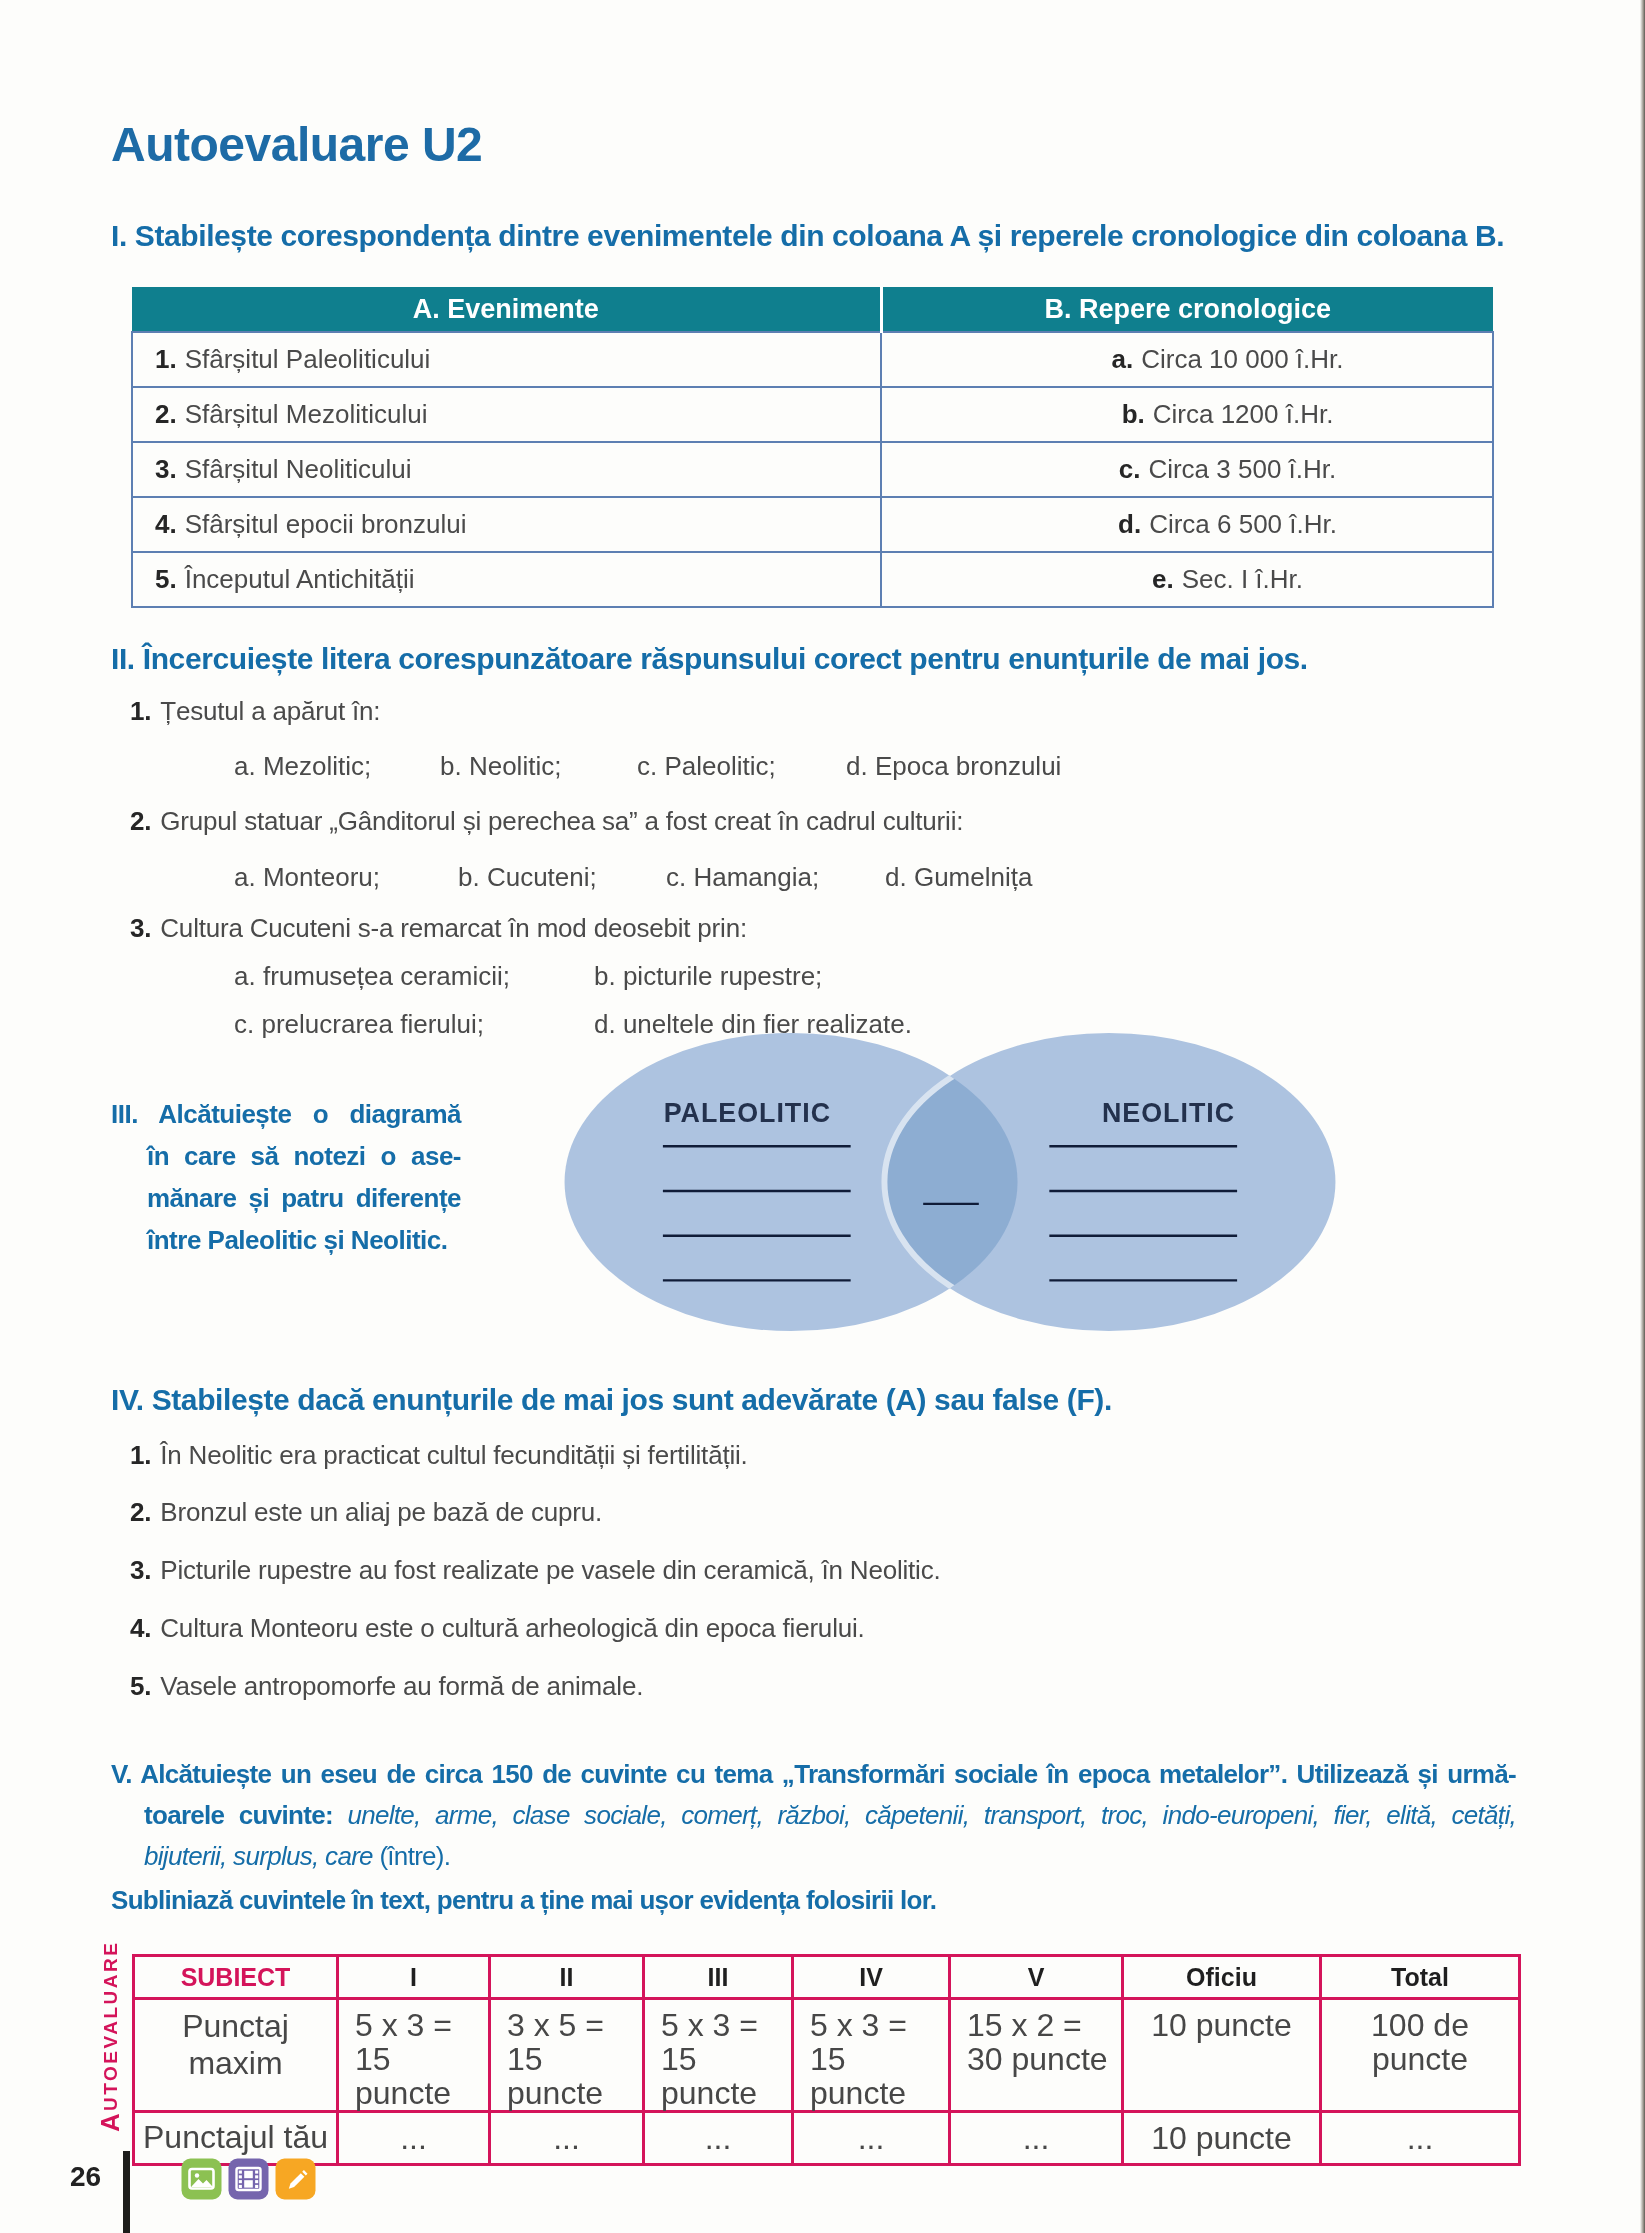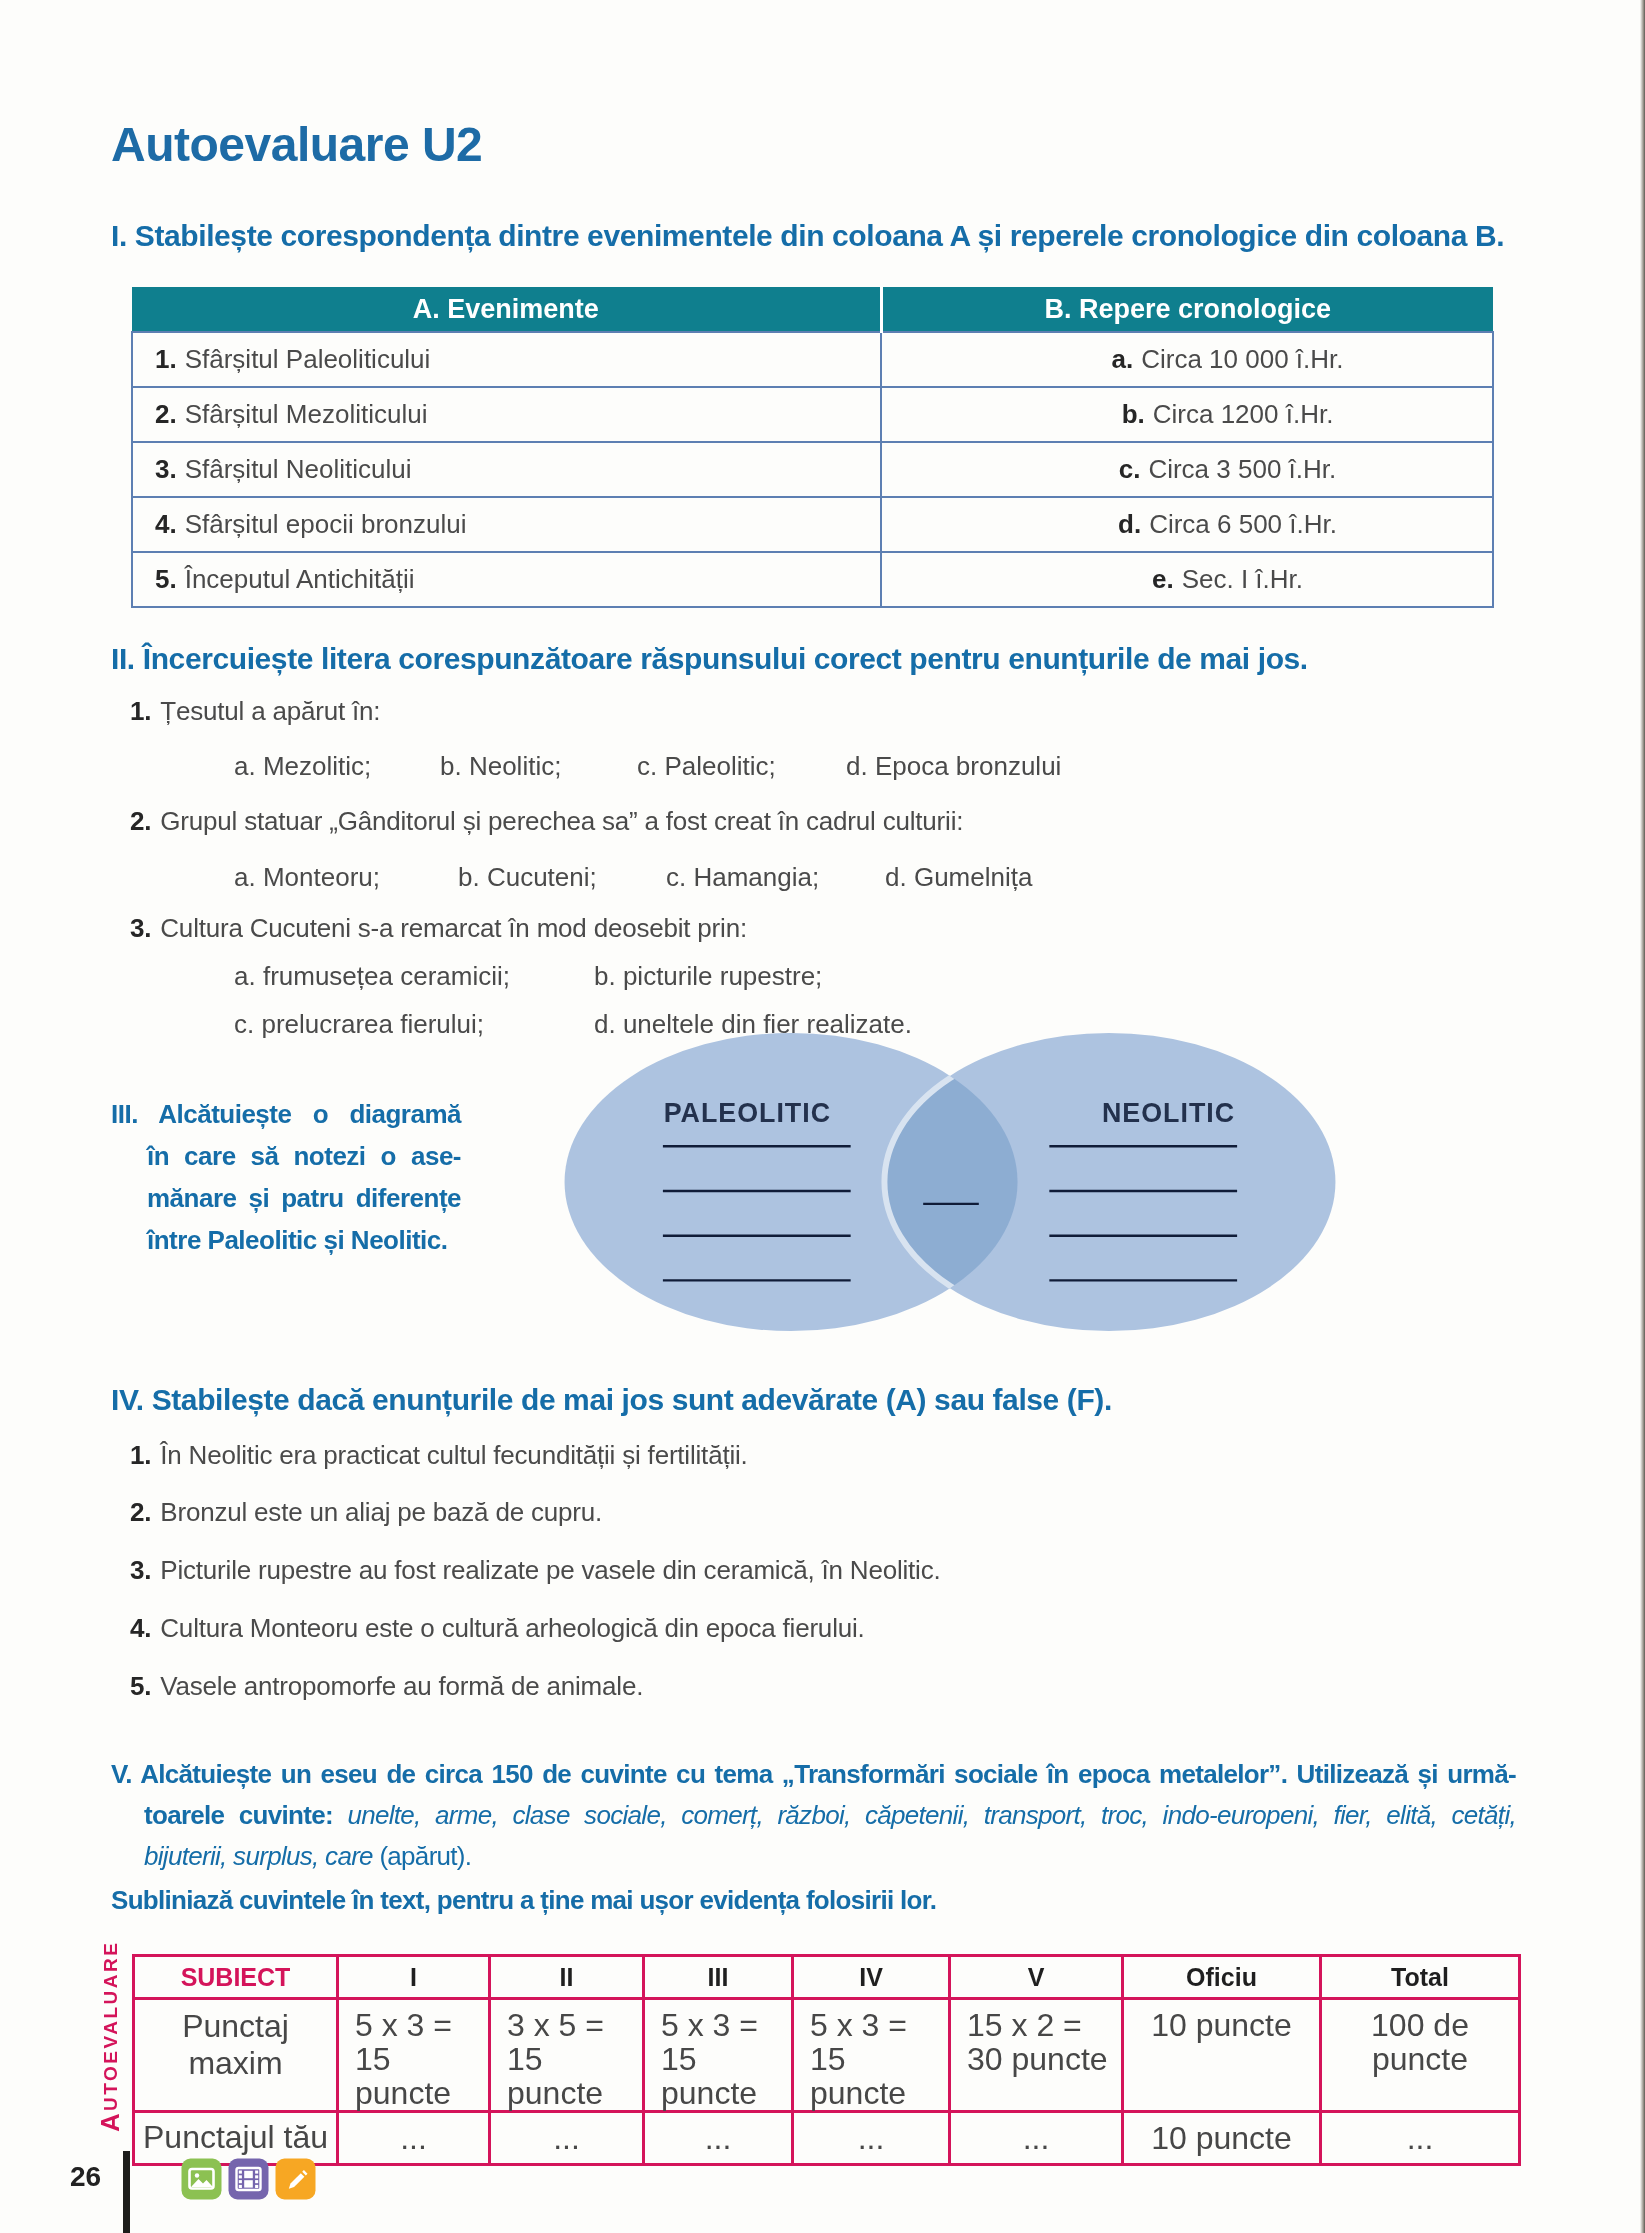--- a/index.html
+++ b/index.html
@@ -181,21 +181,21 @@
   <div class="abs bodyline nowrap" style="left:130px;top:1671px;">
     <span class="num">5.</span><span>Vasele antropomorfe au formă de animale.</span>
   </div>
 
   <div class="abs s5" style="left:111px;top:1754px;width:1405px;">
     <div class="s5line just">V. Alcătuiește un eseu de circa 150 de cuvinte cu tema „Transformări sociale în epoca metalelor”. Utilizează și urmă-</div>
     <div class="s5line just ind33">
       <span>toarele cuvinte: </span><i>unelte, arme, clase sociale, comerț, război, căpetenii, transport, troc, indo-europeni, fier, elită, cetăți,</i>
     </div>
     <div class="s5line ind33">
-      <i>bijuterii, surplus, care </i><span class="plain">(apărut).</span>
+      <i>bijuterii, surplus, care </i><span class="plain">(între).</span>
     </div>
   </div>
   <div class="abs s5line nowrap" style="left:111px;top:1880px;">Subliniază cuvintele în text, pentru a ține mai ușor evidența folosirii lor.</div>
 
   <div class="abs vlabel" style="left:90px;top:1954px;height:165px;width:40px;display:flex;align-items:center;justify-content:center;">
     <span class="big">A</span>
       <span class="rest">UTOEVALUARE</span>
   </div>
 
   <div class="abs" style="left:132px;top:1954px;">

